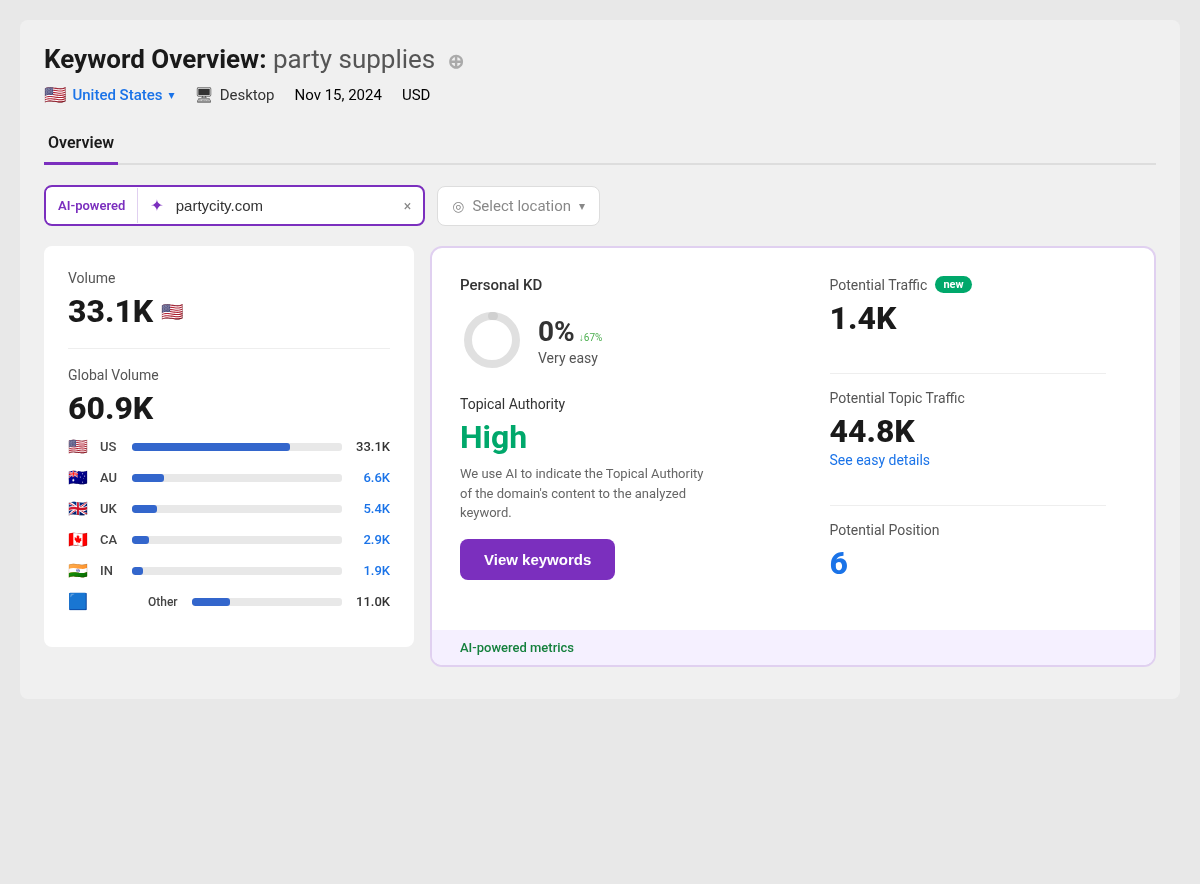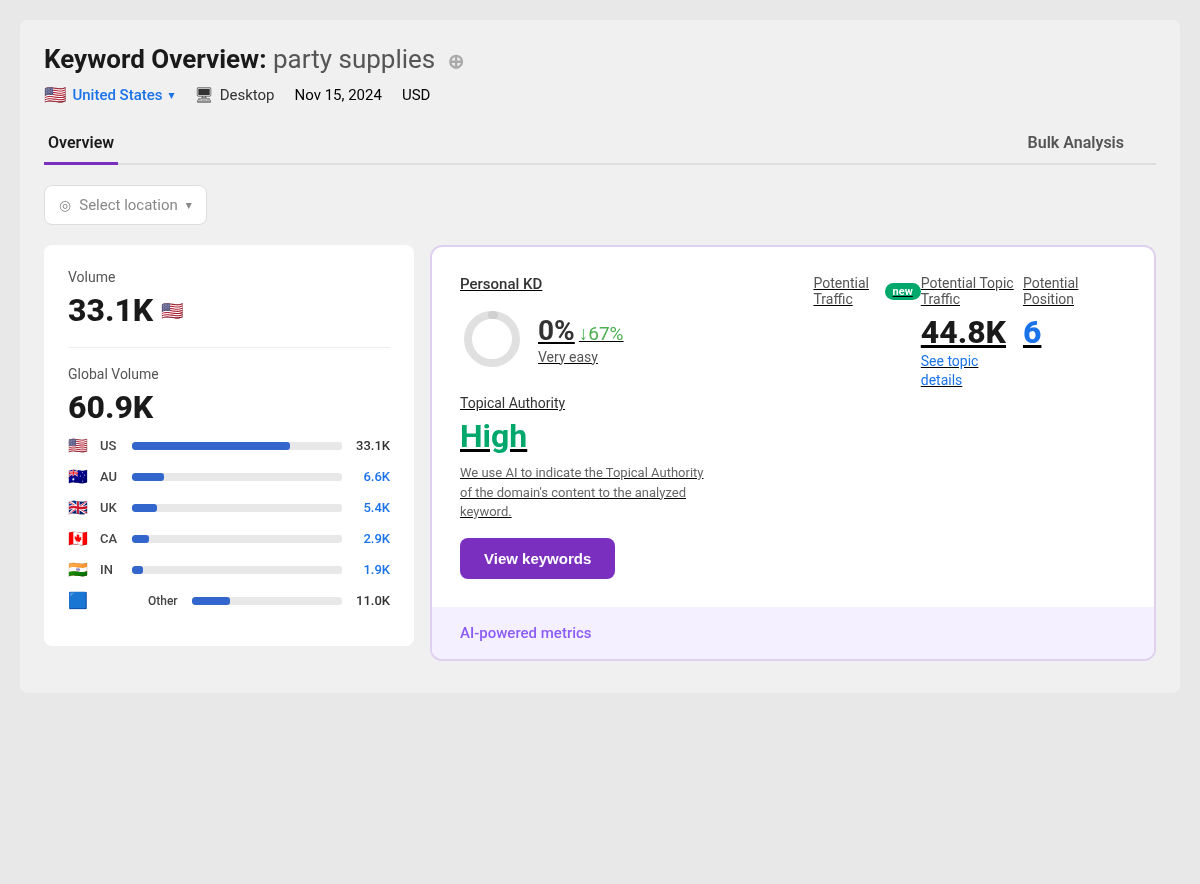--- a/index.html
+++ b/index.html
@@ -192,30 +192,29 @@
       border-radius: 12px;
       flex: 1;
       border: 2px solid #e0d0f0;
       overflow: hidden;
     }
     .right-card-inner {
       padding: 28px;
     }
     .right-card-footer {
       background: #f5f0ff;
-      padding: 17px 28px;
-      font-size: 15px;
-      color: #8b5cf6;
+      padding: 10px 28px;
+      font-size: 13px;
+      color: #15803d;
       font-weight: 500;
     }
     .right-grid {
       display: grid;
       grid-template-columns: 1fr 1px 1fr;
-      gap: 0;
-      text-decoration: underline;
+      gap: 16px;
     }
     .right-col {
       padding: 0 20px;
     }
     .right-col:first-child { padding-left: 0; }
     .right-col-divider {
       background: #eee;
       margin: 0 10px;
     }
     .section-label {
@@ -232,21 +231,21 @@
       gap: 14px;
       margin-bottom: 8px;
     }
     .donut-svg { width: 64px; height: 64px; }
     .kd-percent {
       font-size: 28px;
       font-weight: 700;
       color: #333;
     }
     .kd-change {
-      font-size: 19px;
+      font-size: 10px;
       color: #4caf50;
       margin-left: 4px;
     }
     .kd-easy {
       font-size: 14px;
       color: #555;
       margin-top: 2px;
     }
 
     .topical-label { font-size: 14px; color: #333; margin-top: 24px; margin-bottom: 6px; }
@@ -257,21 +256,21 @@
       color: #fff;
       border: none;
       border-radius: 8px;
       padding: 12px 24px;
       font-size: 15px;
       font-weight: 600;
       cursor: pointer;
     }
 
     
-    .right-metrics { display: flex; gap: 0; }
+    .right-metrics { display: flex; flex-direction: column; gap: 0; }
     .metric-block { margin-bottom: 20px; }
     .metric-block-label {
       font-size: 14px;
       color: #555;
       margin-bottom: 6px;
       display: flex;
       align-items: center;
       gap: 8px;
     }
     .new-badge {
@@ -329,24 +328,29 @@
     <div class="meta-device">
       <span>🖥</span>
       <span>Desktop</span>
     </div>
     <span class="meta-date">Nov 15, 2024</span>
     <span class="meta-currency">USD</span>
   </div>
 
   <div class="tabs">
     <div class="tab active">Overview</div>
-    <div class="tab">Bulk Analysis</div>
   </div>
 
   <div class="search-row">
+    <div class="search-input-wrapper">
+      <div class="ai-badge">AI-powered</div>
+      <span class="sparkle-icon">✦</span>
+      <input class="search-input" type="text" value="partycity.com" style="">
+      <span class="clear-icon">×</span>
+    </div>
     <div class="location-selector">
       <span class="location-icon">◎</span>
       <span>Select location</span>
       <span class="location-chevron">▾</span>
     </div>
   </div>
 
   <div class="cards-row">
 
     <div class="left-card">
@@ -448,30 +452,31 @@
 
           <div class="right-col-divider"></div>
 
           <div class="right-col">
             <div class="right-metrics">
               <div class="metric-block">
                 <div class="metric-block-label">
                   <span>Potential Traffic</span>
                   <span class="new-badge">new</span>
                 </div>
+                <div class="metric-block-value">1.4K</div>
               </div>
 
               <hr class="metric-divider">
 
               <div class="metric-block">
                 <div class="metric-block-label">
                   <span>Potential Topic Traffic</span>
                 </div>
                 <div class="metric-block-value">44.8K</div>
-                <a class="see-topic-link" href="#">See topic details</a>
+                <a class="see-topic-link" href="#">See easy details</a>
               </div>
 
               <hr class="metric-divider">
 
               <div class="metric-block">
                 <div class="metric-block-label">
                   <span>Potential Position</span>
                 </div>
                 <div class="potential-position-value">6</div>
               </div>

